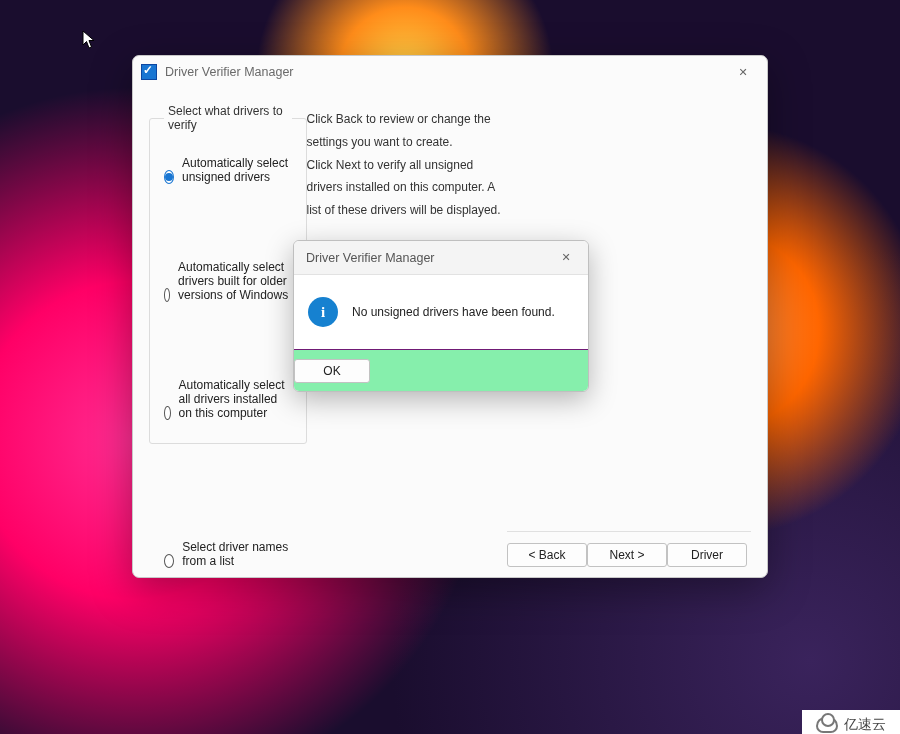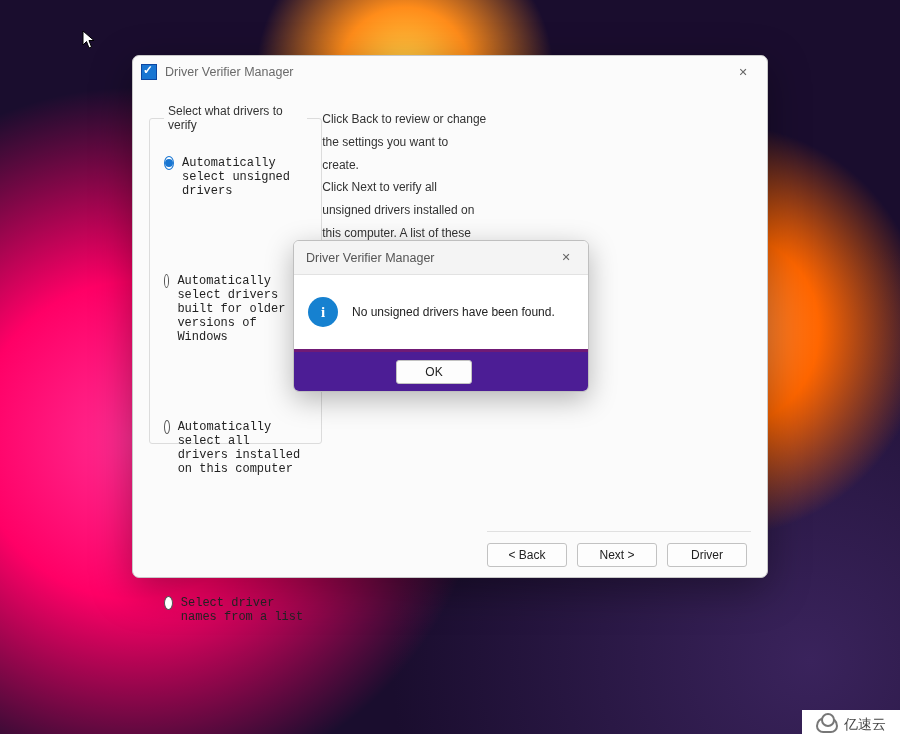--- a/index.html
+++ b/index.html
@@ -79,27 +79,26 @@
     position: relative;
     height: 340px;
     margin-top: 8px;
   }
   fieldset.group legend {
     font-size: 12px;
     color: #333;
     padding: 0 4px;
   }
   .radio-row {
-    display:flex; align-items:flex-start;
+    display:flex; align-items:flex-end;
     gap: 8px;
     font-size: 12px;
     color: #222;
     cursor: pointer;
     user-select:none;
-    font-family:Liberation Mono, monospace;
   }
   .radio-dot {
     width: 14px; height: 14px;
     border: 1px solid #555;
     border-radius: 50%;
     display:flex; align-items:center; justify-content:center;
     background:#fff;
   }
   .radio-dot.selected {
     border-color: #1976d2;
@@ -118,21 +117,21 @@
     line-height: 1.9;
   }
 
   .footer {
     margin-top: auto;
     border-top: 1px solid #e0e0e0;
     height: 46px;
     display:flex;
     align-items:center;
     justify-content:flex-end;
-    gap: 10px;
+    gap: 0;
     padding-right: 4px;
   }
   .btn {
     min-width: 80px;
     height: 24px;
     background: #fdfdfd;
     border: 1px solid #c2c2c2;
     border-radius: 3px;
     font-size: 12px;
     color:#222;
@@ -179,24 +178,24 @@
     border-radius:50%;
     background:#1681d0;
     color:#fff;
     display:flex; align-items:center; justify-content:center;
     font-family: Georgia, serif;
     font-weight:bold;
     font-size:15px;
     flex-shrink:0;
   }
   .msgbox .m-foot {
-    background:#4c1d95;
-    border-top:3px solid #701a75;
+    background:#86efac;
+    border-top:1px solid #701a75;
     height: 42px;
-    display:flex; align-items:center; justify-content:center;
+    display:flex; align-items:center; justify-content:flex-start;
     padding-right: 14px;
   }
 
   
   .watermark {
     position:absolute;
     right:0; bottom:0;
     background:#fff;
     padding: 6px 14px 0 14px;
     font-size: 14px;

